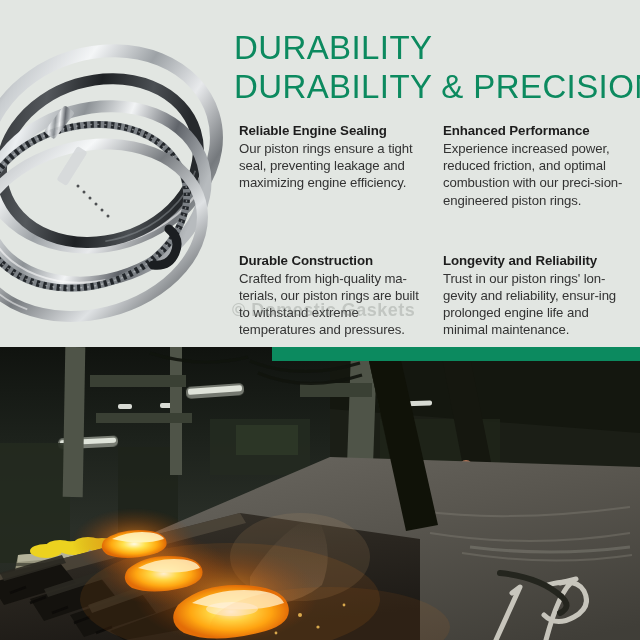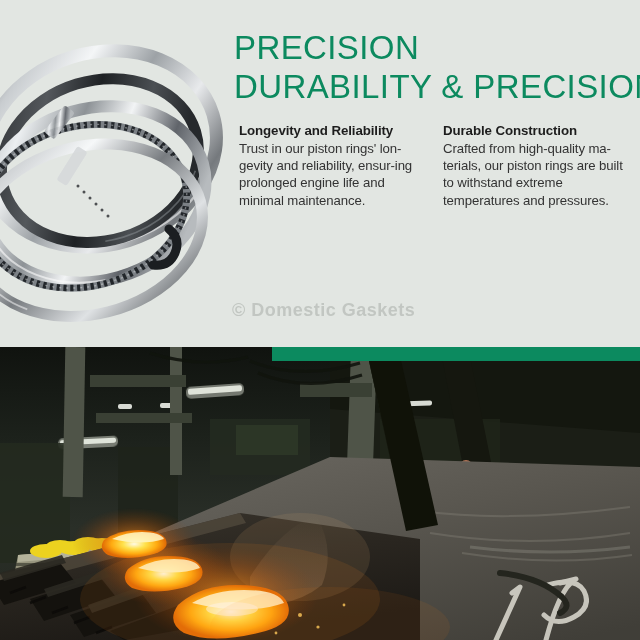--- a/index.html
+++ b/index.html
@@ -211,36 +211,44 @@
             <circle cx="116" cy="202" r="1.5"></circle>
               <circle cx="122" cy="208" r="1.5"></circle>
           </g>
 
           <path d="M183 221 q 12 10 6 24 q -6 14 -22 12" fill="none" stroke="#1b1e21" stroke-width="9" stroke-linecap="round"></path>
         </g>
       </svg>
     </div>
 
     <div class="headline">
-      <span class="hl-line">PRECISION</span>
+      <span class="hl-line">DURABILITY</span>
       <span class="hl-line">DURABILITY &amp; PRECISION</span>
     </div>
 
     <div class="features">
 
-
+      <div class="feature">
+        <div class="feature-title">Reliable Engine Sealing</div>
+        <div class="feature-body">Our piston rings ensure a tight seal, preventing leakage and maximizing engine efficiency.</div>
+      </div>
+
+      <div class="feature">
+        <div class="feature-title">Enhanced Performance</div>
+        <div class="feature-body">Experience increased power, reduced friction, and optimal combustion with our preci-sion-engineered piston rings.</div>
+      </div>
+
+      <div class="feature">
+        <div class="feature-title">Durable Construction</div>
+        <div class="feature-body">Crafted from high-quality ma-terials, our piston rings are built to withstand extreme temperatures and pressures.</div>
+      </div>
 
       <div class="feature">
         <div class="feature-title">Longevity and Reliability</div>
         <div class="feature-body">Trust in our piston rings' lon-gevity and reliability, ensur-ing prolonged engine life and minimal maintenance.</div>
-      </div>
-
-      <div class="feature">
-        <div class="feature-title">Durable Construction</div>
-        <div class="feature-body">Crafted from high-quality ma-terials, our piston rings are built to withstand extreme temperatures and pressures.</div>
       </div>
 
     </div>
 
     <div class="watermark">© Domestic Gaskets</div>
 
   </div>
 
   <div class="accent-bar"></div>
 

